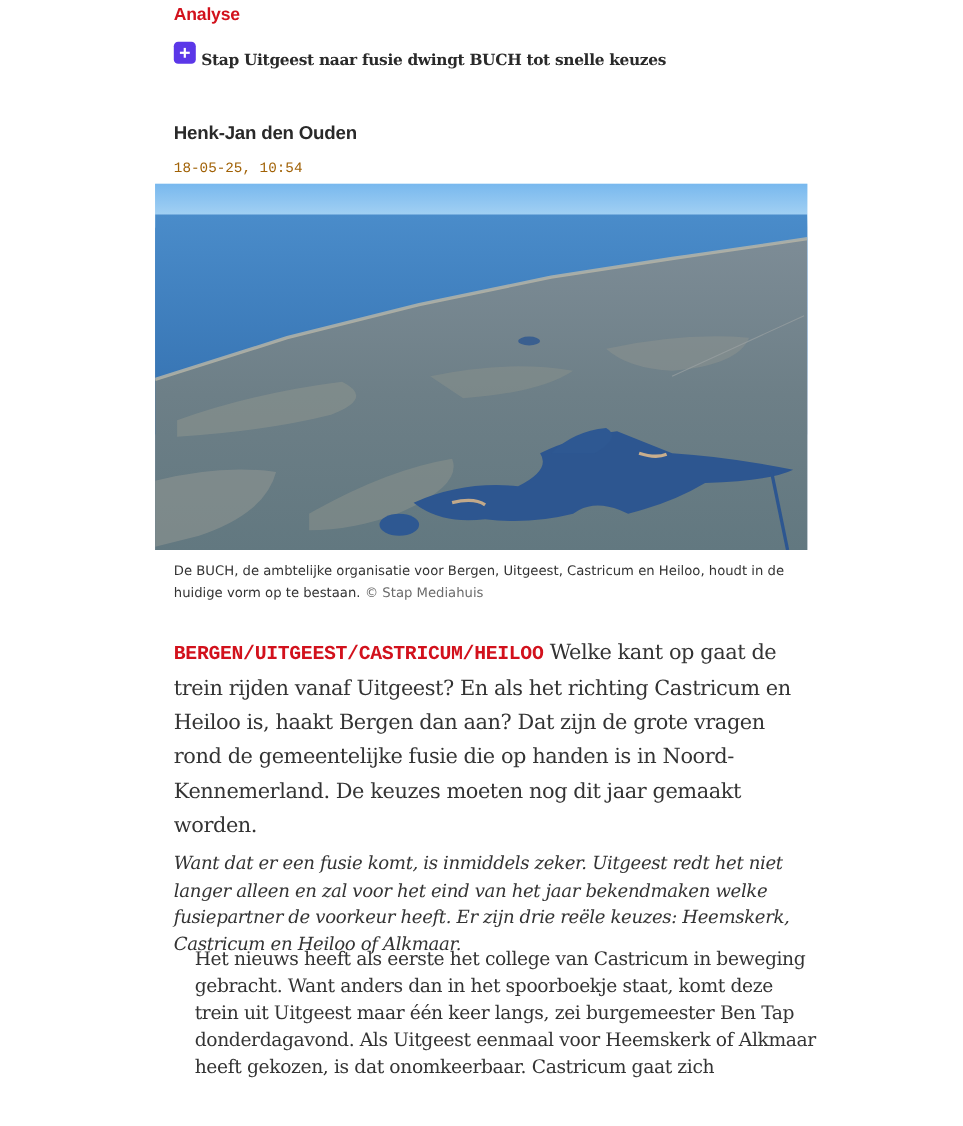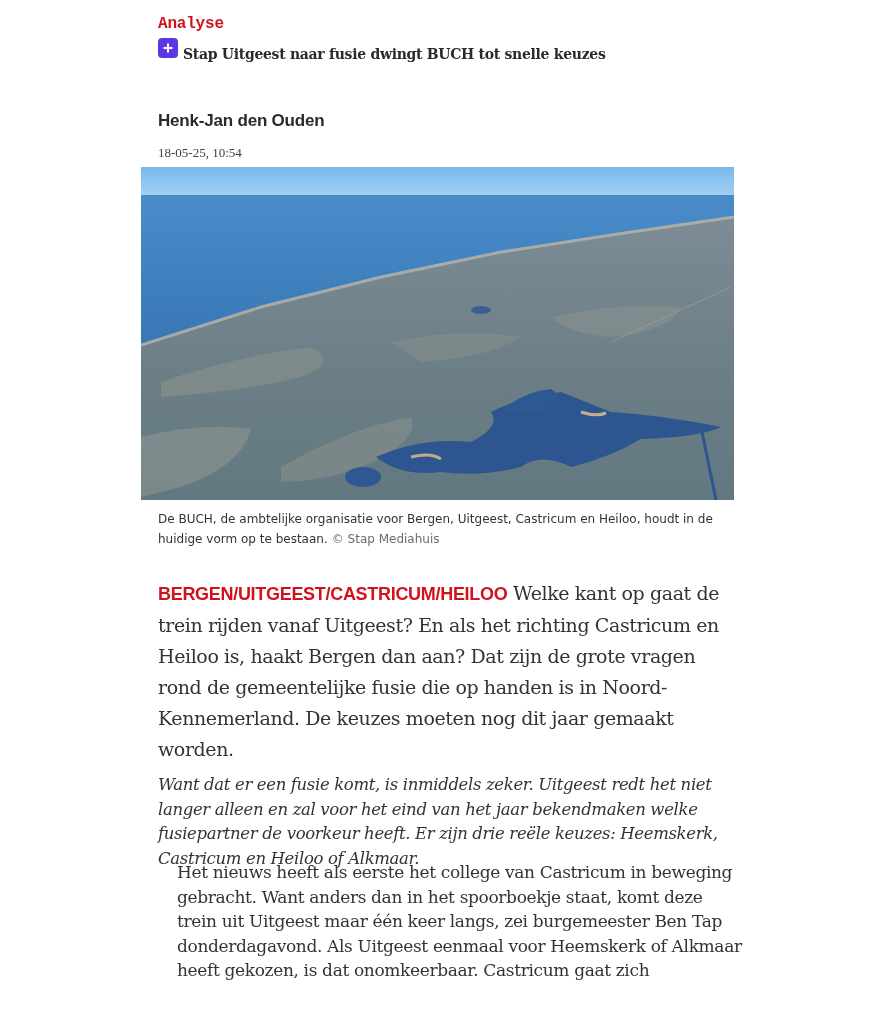--- a/index.html
+++ b/index.html
@@ -16,22 +16,22 @@
     }
     .article {
       position: absolute;
       left: 0;
       top: 0;
       width: 875px;
     }
     .kicker {
       position: absolute;
       left: 158px;
-      top: 15px;
-      font-family: Liberation Mono, monospace;
+      top: 5px;
+      font-family: Liberation Sans, sans-serif;
       font-weight: bold;
       font-size: 16px;
       color: #d2111c;
       letter-spacing: -0.2px;
     }
     .headline {
       position: absolute;
       left: 158px;
       top: 38px;
       width: 520px;
@@ -66,23 +66,23 @@
       font-family: Liberation Sans, sans-serif;
       font-weight: bold;
       font-size: 17px;
       color: #2a2a2a;
       letter-spacing: -0.2px;
     }
     .timestamp {
       position: absolute;
       left: 158px;
       top: 145px;
-      font-family: Liberation Serif, serif;
+      font-family: Liberation Mono, monospace;
       font-size: 13px;
-      color: #404040;
+      color: #a16207;
     }
     .photo {
       position: absolute;
       left: 141px;
       top: 167px;
       width: 593px;
       height: 333px;
       overflow: hidden;
       background: linear-gradient(180deg, #7cbcef 0%, #a7d3f3 8%, #4d8fcd 12%, #3f7fbf 22%, #3c78b5 45%, #6b85a0 60%, #6e8496 100%);
     }
@@ -111,21 +111,21 @@
       color: #333333;
       margin: 0;
     }
     .lead {
       top: 578px;
       font-size: 19px;
       line-height: 31px;
       letter-spacing: -0.4px;
     }
     .dateline {
-      font-family: Liberation Sans, sans-serif;
+      font-family: Liberation Mono, monospace;
       font-weight: bold;
       color: #d2111c;
       font-size: 18px;
       letter-spacing: -0.3px;
     }
     .p2 {
       top: 773px;
       font-size: 16.5px;
       line-height: 24.5px;
       letter-spacing: -0.35px;

